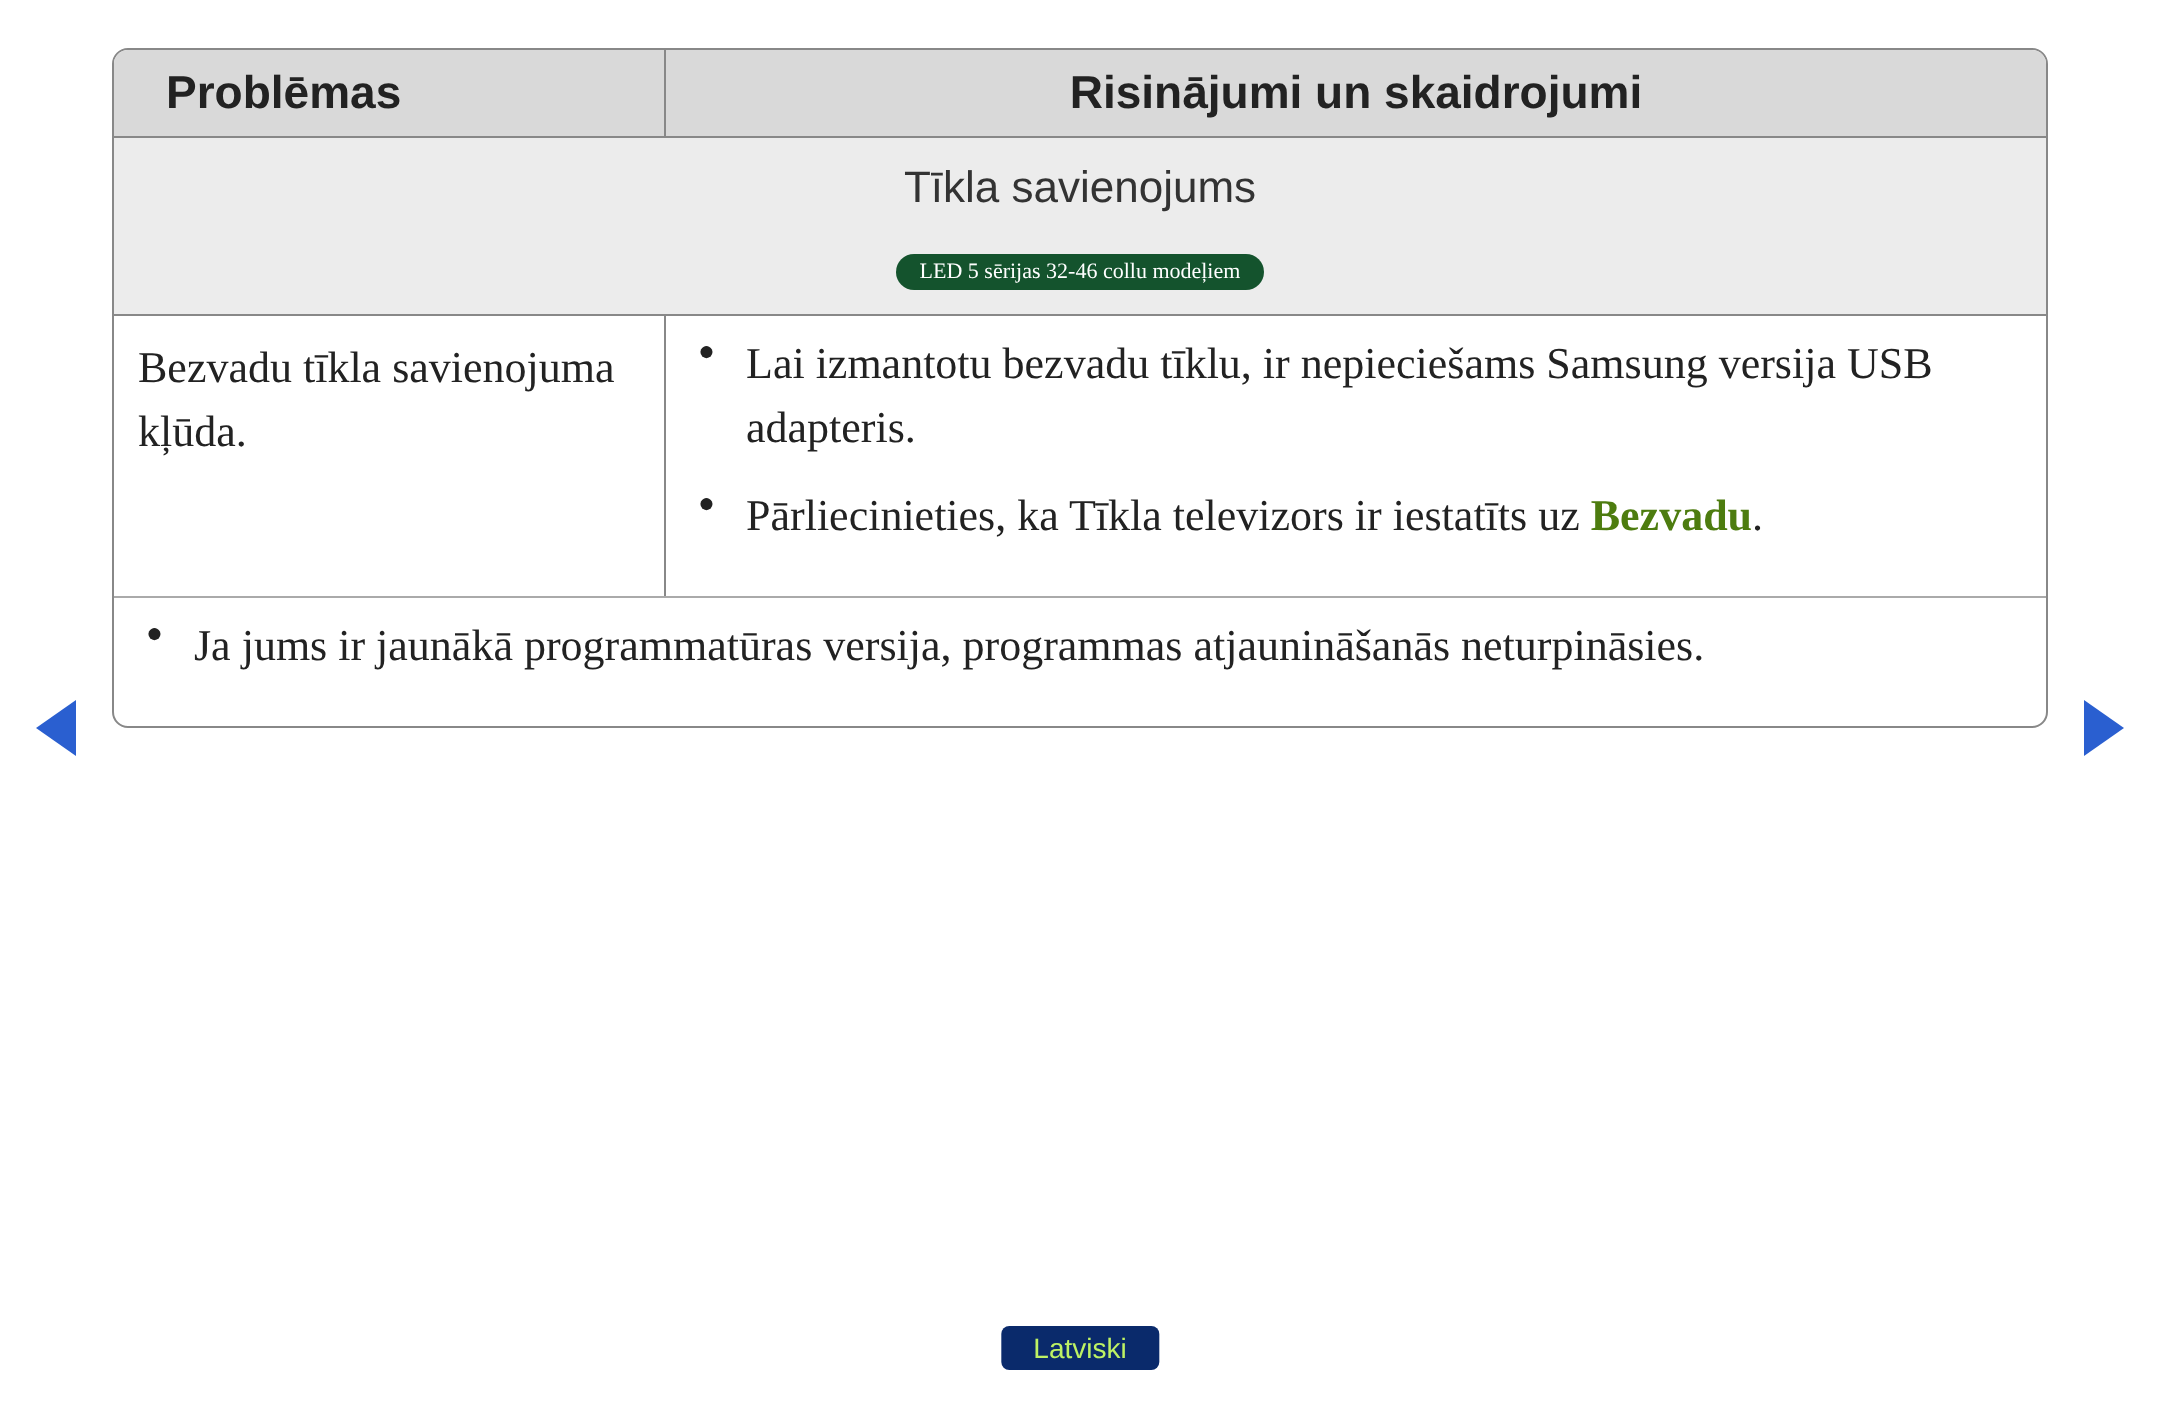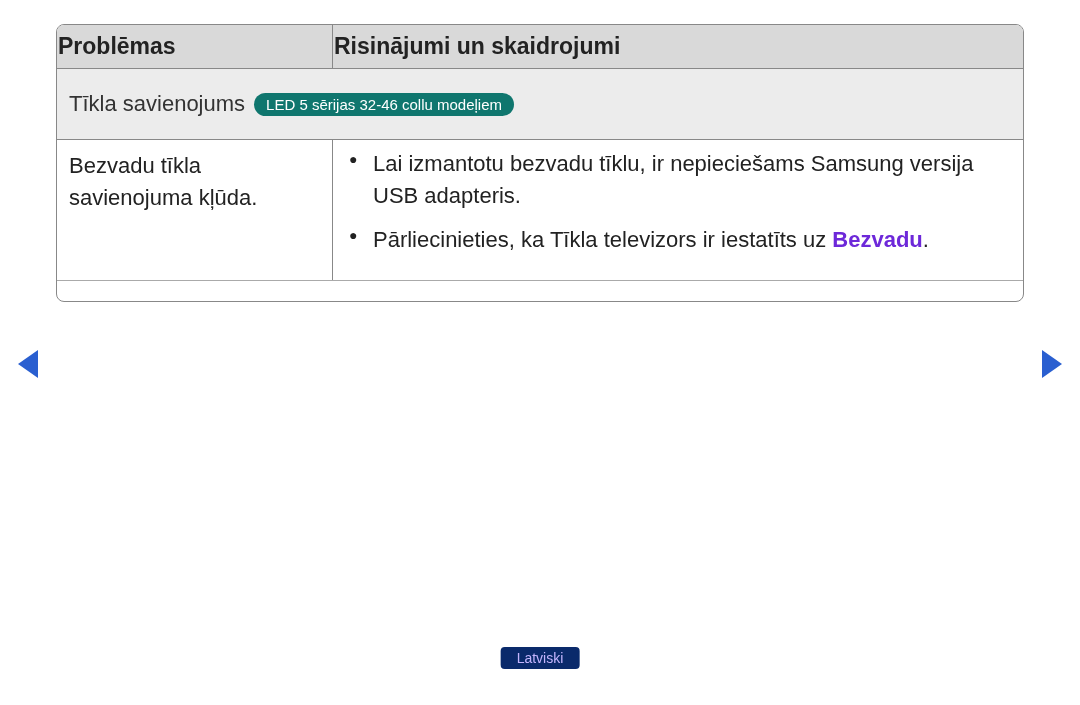--- a/index.html
+++ b/index.html
@@ -21,47 +21,50 @@
   }
   .header-row {
     display: flex;
     background: #d9d9d9;
     border-bottom: 1px solid #888;
   }
   .header-cell {
     font-size: 23px;
     font-weight: bold;
     color: #222;
-    padding: 8px 1px;
+    padding: 8px 26px;
   }
   .col-left { width: 276px; border-right: 1px solid #888; }
-  .col-right { flex: 1; }
+  .col-right { flex: 1; text-align: center; }
   .subheader-row {
     background: #ececec;
     border-bottom: 1px solid #888;
-    padding: 22px 12px;
+    padding: 12px 12px;
     display: flex;
     align-items: center;
-    gap: 9px;
+    gap: 20px;
+    flex-direction: column;
   }
   .subheader-title {
     font-size: 22px;
     color: #333;
   }
   .badge {
     display: inline-block;
-    background: #0f766e;
+    background: #14532d;
     color: #fff;
-    font-size: 15px;
+    font-size: 11px;
     padding: 3px 12px;
     border-radius: 12px;
+    font-family: Liberation Serif, serif;
   }
   .body-row {
     display: flex;
     border-bottom: 1px solid #aaa;
+    font-family: Liberation Serif, serif;
   }
   .body-row:last-child { border-bottom: none; }
   .body-left {
     width: 276px;
     border-right: 1px solid #888;
     padding: 10px 12px;
     font-size: 22px;
     color: #222;
     line-height: 1.45;
   }
@@ -81,21 +84,21 @@
     line-height: 1.45;
   }
   ul.solutions li::before {
     content: "●";
     position: absolute;
     left: -24px;
     top: 1px;
     font-size: 14px;
     color: #222;
   }
-  .blue { color: #6d28d9; font-weight: bold; }
+  .blue { color: #4d7c0f; font-weight: bold; }
   .nav-left, .nav-right {
     position: absolute;
     top: 350px;
     width: 0; height: 0;
     cursor: pointer;
   }
   .nav-left {
     left: 18px;
     border-top: 14px solid transparent;
     border-bottom: 14px solid transparent;
@@ -103,24 +106,24 @@
   }
   .nav-right {
     right: 18px;
     border-top: 14px solid transparent;
     border-bottom: 14px solid transparent;
     border-left: 20px solid #2a5fd0;
   }
   .lang-badge {
     position: absolute;
     left: 50%;
-    bottom: 36px;
+    bottom: 20px;
     transform: translateX(-50%);
     background: #0a2a6b;
-    color: #c4b5fd;
+    color: #bef264;
     font-size: 14px;
     padding: 3px 16px;
     border-radius: 4px;
   }
 </style>
 </head>
 <body>
 
 <div class="page">
   <div class="table">
@@ -143,20 +146,23 @@
           <li>
             <span>Pārliecinieties, ka Tīkla televizors ir iestatīts uz </span><span class="blue">Bezvadu</span><span>.</span>
           </li>
         </ul>
       </div>
     </div>
 
     <div class="body-row">
       <div class="body-right">
         <ul class="solutions">
+          <li>
+            <span>Ja jums ir jaunākā programmatūras versija, programmas atjaunināšanās neturpināsies.</span>
+          </li>
         </ul>
       </div>
     </div>
 
   </div>
 </div>
 
 <div class="nav-left"></div>
 <div class="nav-right"></div>
 <div class="lang-badge">Latviski</div>

